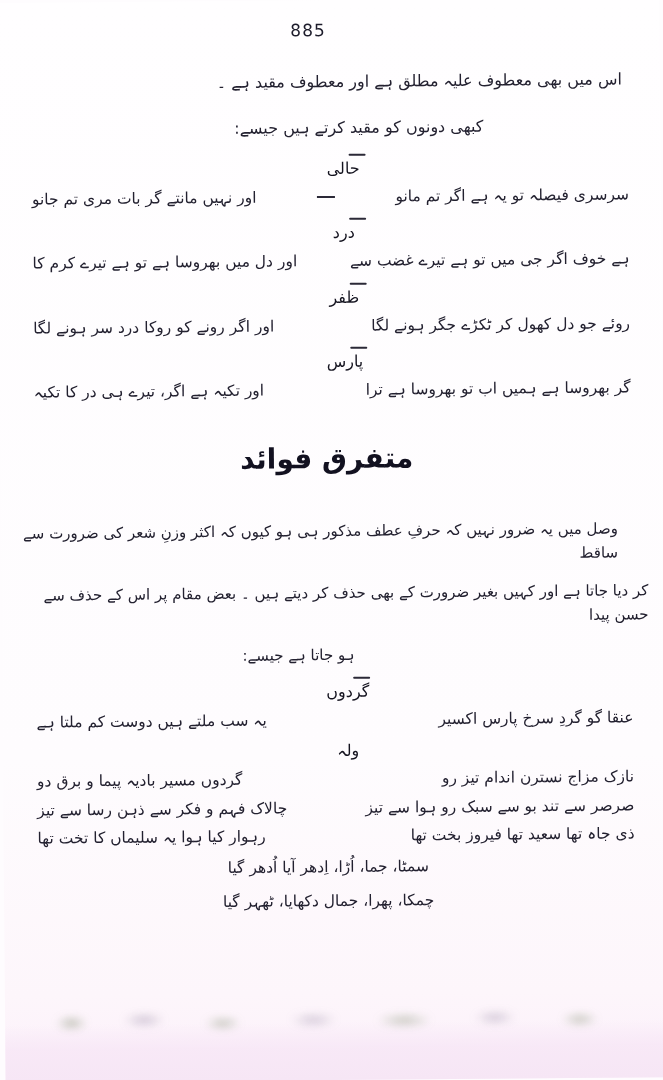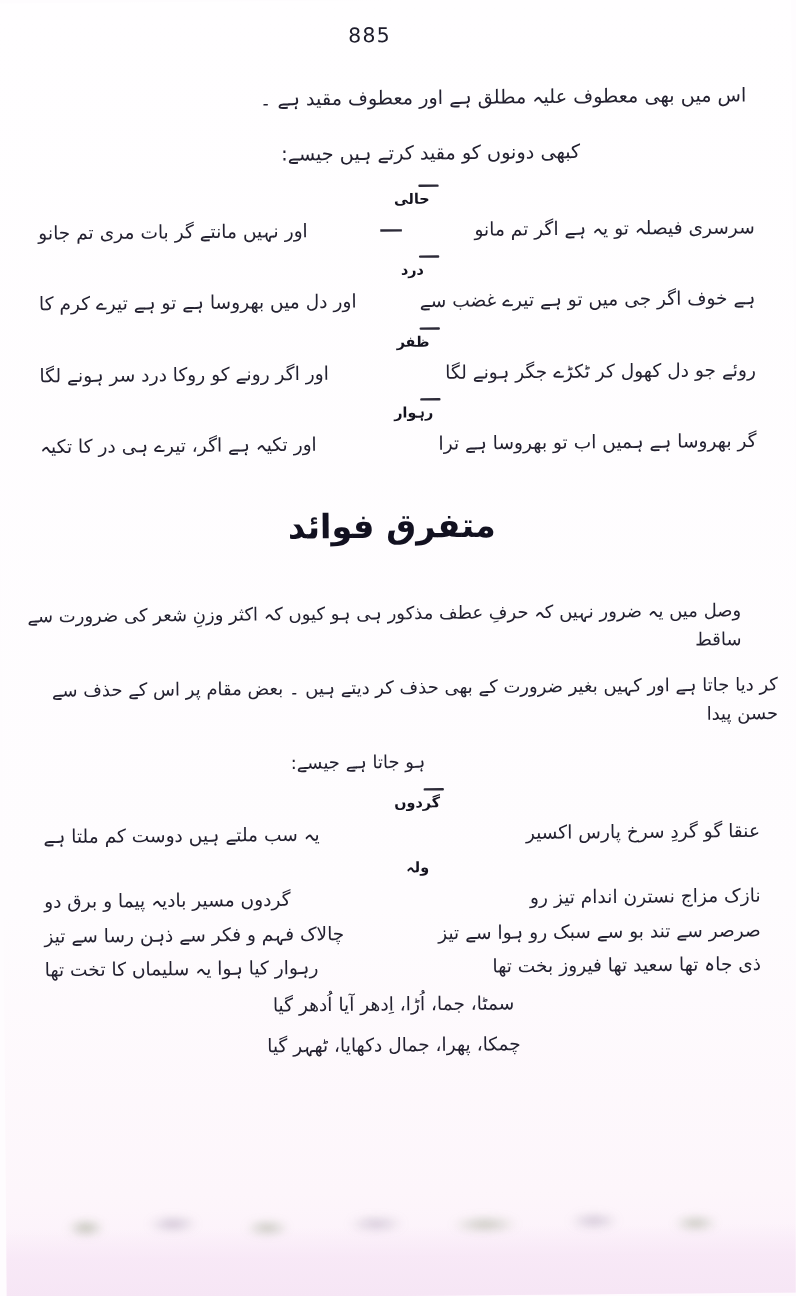--- a/index.html
+++ b/index.html
@@ -27,21 +27,21 @@
     margin:0 40px 30px 0;
   }
   .line{margin:0;font-size:16px;line-height:1.5;}
   .intro-1{text-align:right;padding:0 38px 0 30px;margin-bottom:22px;}
   .intro-2{text-align:center;padding-left:60px;margin-bottom:14px;}
   .poet-heading{
     display:flex;flex-direction:column;align-items:center;
     margin:10px 0 8px 28px;
   }
   .poet-heading .name{
-    font-size:12px;font-weight:bold;color:#14131f;
+    font-size:16px;font-weight:normal;color:#14131f;
   }
   .takhallus{
     width:17px;height:2px;background:#2b2937;border-radius:1px;
     margin-bottom:3px;transform:translateX(14px);
   }
   .couplet{
     display:flex;justify-content:space-between;align-items:flex-start;
     padding:0 32px 0 34px;
     font-size:15.5px;line-height:1.45;
     margin:6px 0 6px 0;
@@ -119,21 +119,21 @@
     <span class="takhallus"></span>
     <span class="name">ظفر</span>
   </div>
   <div class="couplet">
     <span class="misra first">روئے جو دل کھول کر ٹکڑے جگر ہونے لگا</span>
     <span class="misra second">اور اگر رونے کو روکا درد سر ہونے لگا</span>
   </div>
 
   <div class="poet-heading">
     <span class="takhallus"></span>
-    <span class="name">رہوار</span>
+    <span class="name">پارس</span>
   </div>
   <div class="couplet">
     <span class="misra first">گر بھروسا ہے ہمیں اب تو بھروسا ہے ترا</span>
     <span class="misra second">اور تکیہ ہے اگر، تیرے ہی در کا تکیہ</span>
   </div>
 
   <h2 class="misc-heading">متفرق فوائد</h2>
 
   <div class="prose">
     <p class="prose-1">وصل میں یہ ضرور نہیں کہ حرفِ عطف مذکور ہی ہو کیوں کہ اکثر وزنِ شعر کی ضرورت سے ساقط</p>

